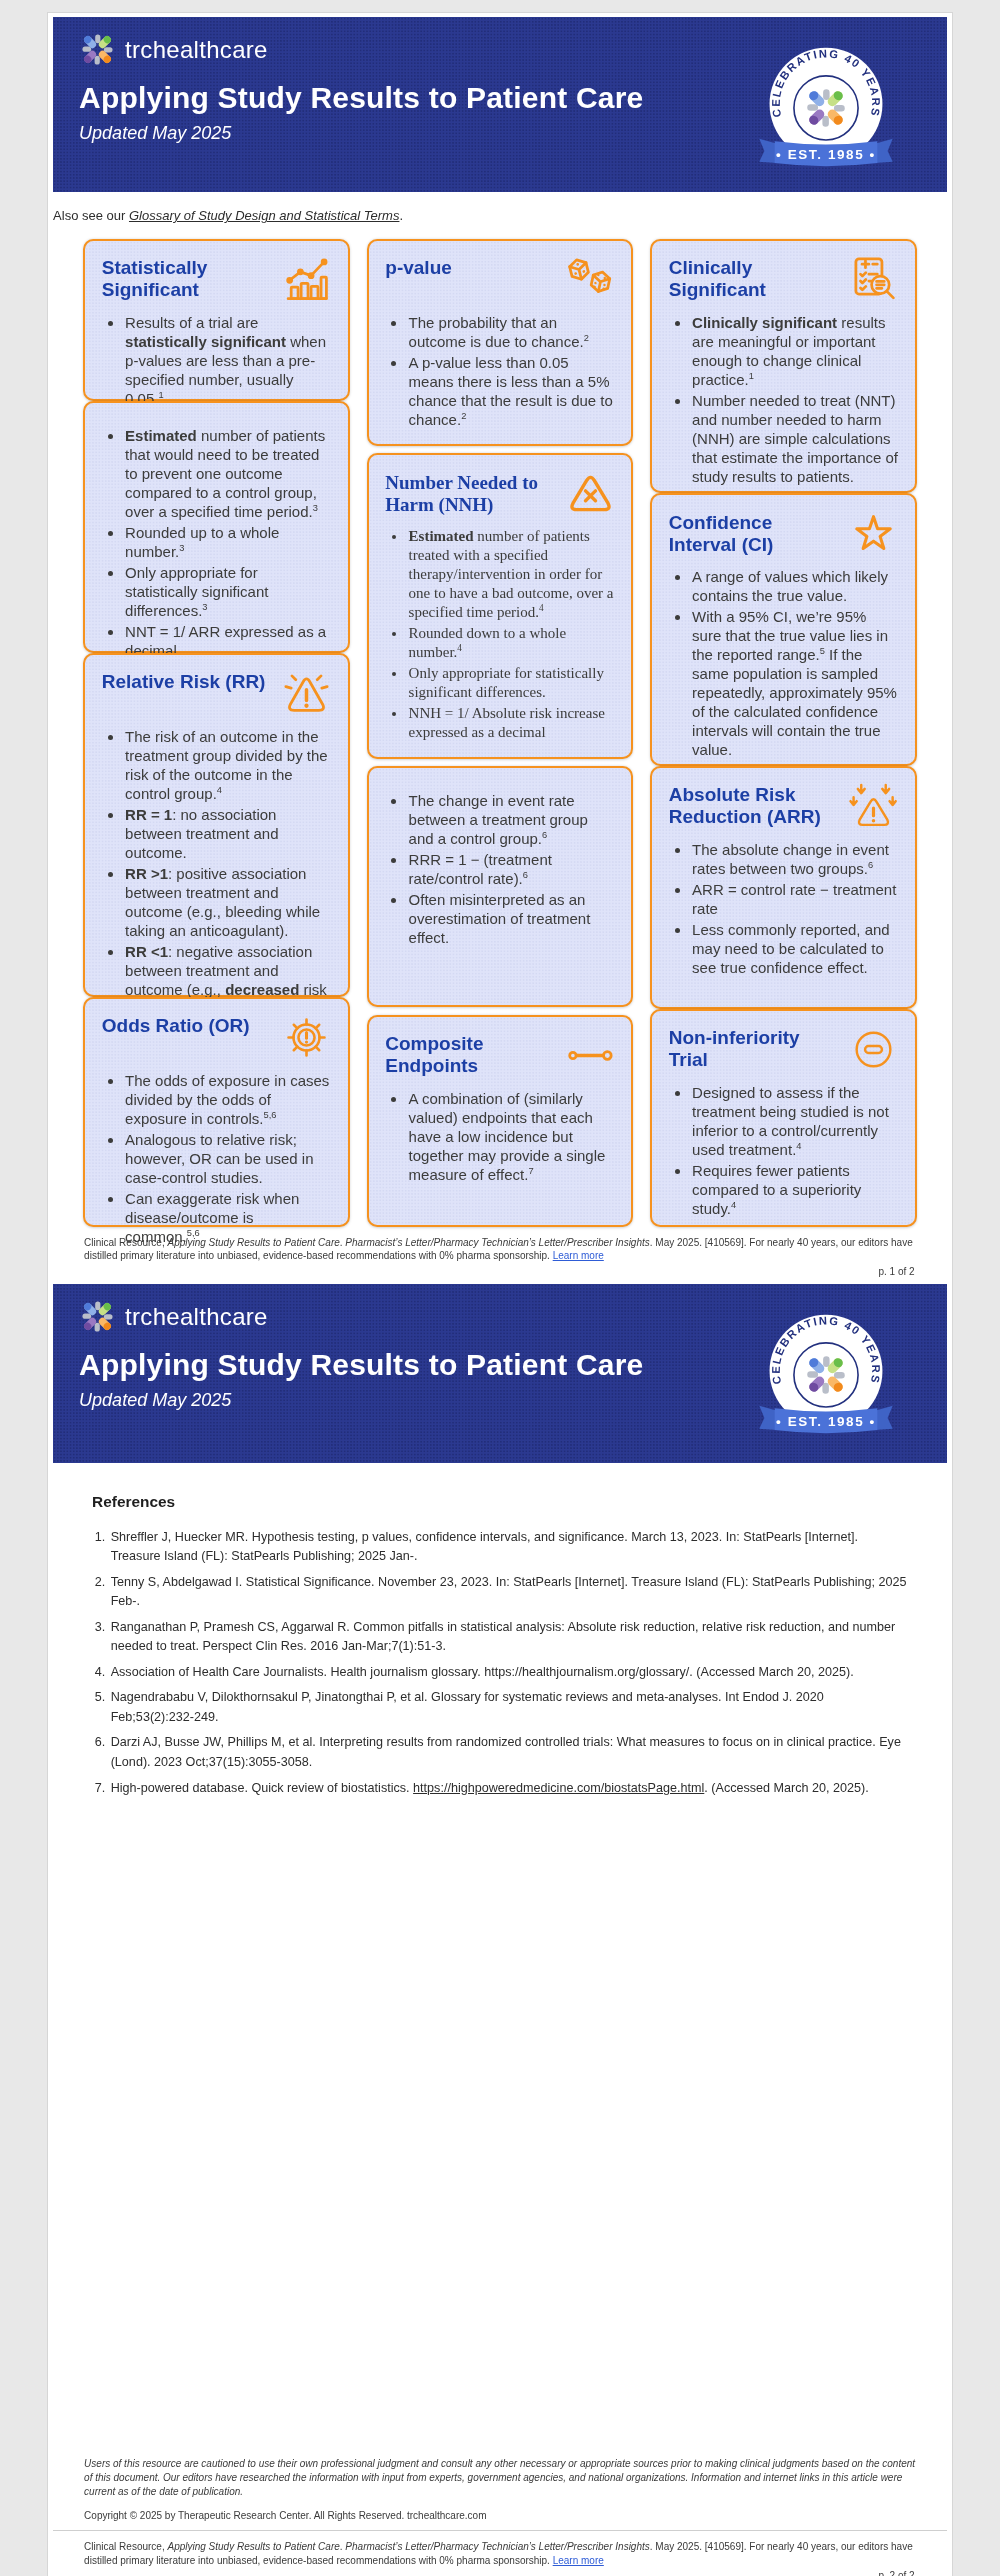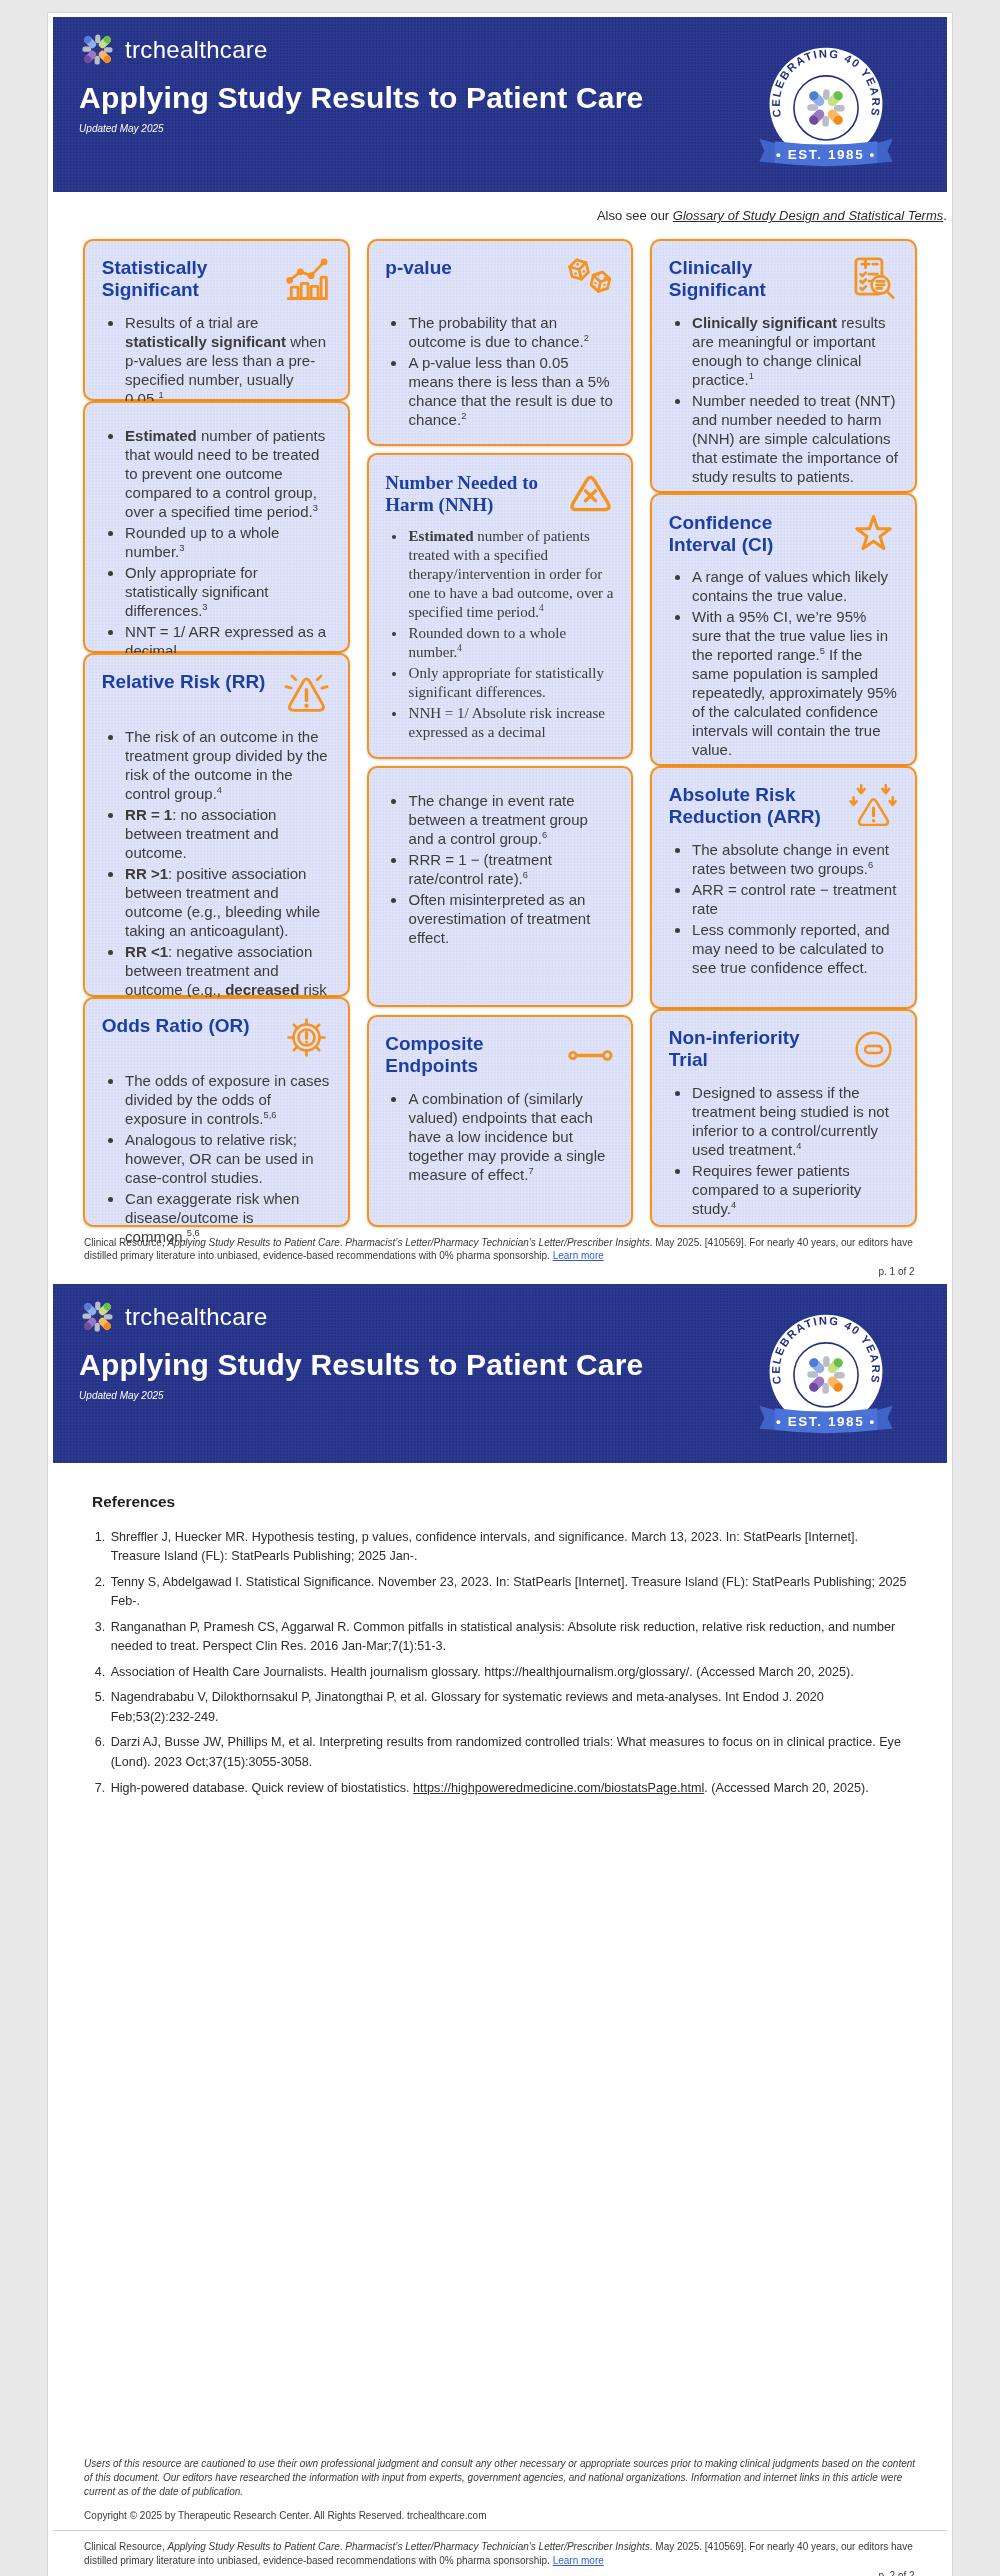--- a/index.html
+++ b/index.html
@@ -8,28 +8,28 @@
            border:1.3px solid #d6d6d6; padding:3.9px 5.1px; position:relative; }
 
   
   .masthead { height:179px; background-color:#2b3990;
     background-image: radial-gradient(rgba(12,19,70,0.30) 0.6px, transparent 0.9px);
     background-size:3.2px 3.2px; position:relative; padding:11.6px 26px 0; color:#fff; }
   .brand { display:flex; align-items:center; gap:9px; margin-top:2.6px; }
   .brand-logo { width:37px; height:37px; }
   .brand-name { font-size:24px; letter-spacing:0.3px; color:#fff; font-weight:400; }
   .masthead h1 { font-size:30px; font-weight:700; margin-top:13px; max-width:740px; letter-spacing:0.2px; }
-  .updated { font-style:italic; font-size:10px; margin-top:7.7px; font-weight:400; }
+  .updated { font-style:italic; font-size:18px; margin-top:7.7px; font-weight:400; }
   .badge { position:absolute; top:15.4px; right:53px; width:136px; height:157px; }
   .arc-text { font-size:17.5px; font-weight:700; letter-spacing:2.6px; fill:#22307e; }
   .ribbon-text { font-size:21px; font-weight:700; letter-spacing:2.5px; fill:#ffffff; }
 
   
   .page1 { height:1262px; display:flex; flex-direction:column; }
-  .also-see { text-align:right; font-size:13px; color:#2d2d2d; margin:16px 0 15.4px; }
+  .also-see { text-align:left; font-size:13px; color:#2d2d2d; margin:16px 0 15.4px; }
   .glossary-link { font-style:italic; text-decoration:underline; color:inherit; cursor:pointer; }
   .cards { display:flex; gap:16.7px; padding:0 30px; }
   .col { flex:1; display:flex; flex-direction:column; justify-content:space-between; height:988px; }
   .card { background-color:#dfe3f9;
     background-image: radial-gradient(rgba(43,57,144,0.06) 0.6px, transparent 0.8px);
     background-size:3.2px 3.2px;
     border:2.3px solid #f6921e; border-radius:10.3px; padding:14px 16.7px 13px;
     box-shadow:0 0.6px 2.6px rgba(0,0,0,0.18); }
   .card-head { display:flex; justify-content:space-between; align-items:flex-start; gap:7.7px; }
   .card h3 { font-size:19px; line-height:1.16; color:#1c3fa5; font-weight:700; padding-top:2.6px; }

